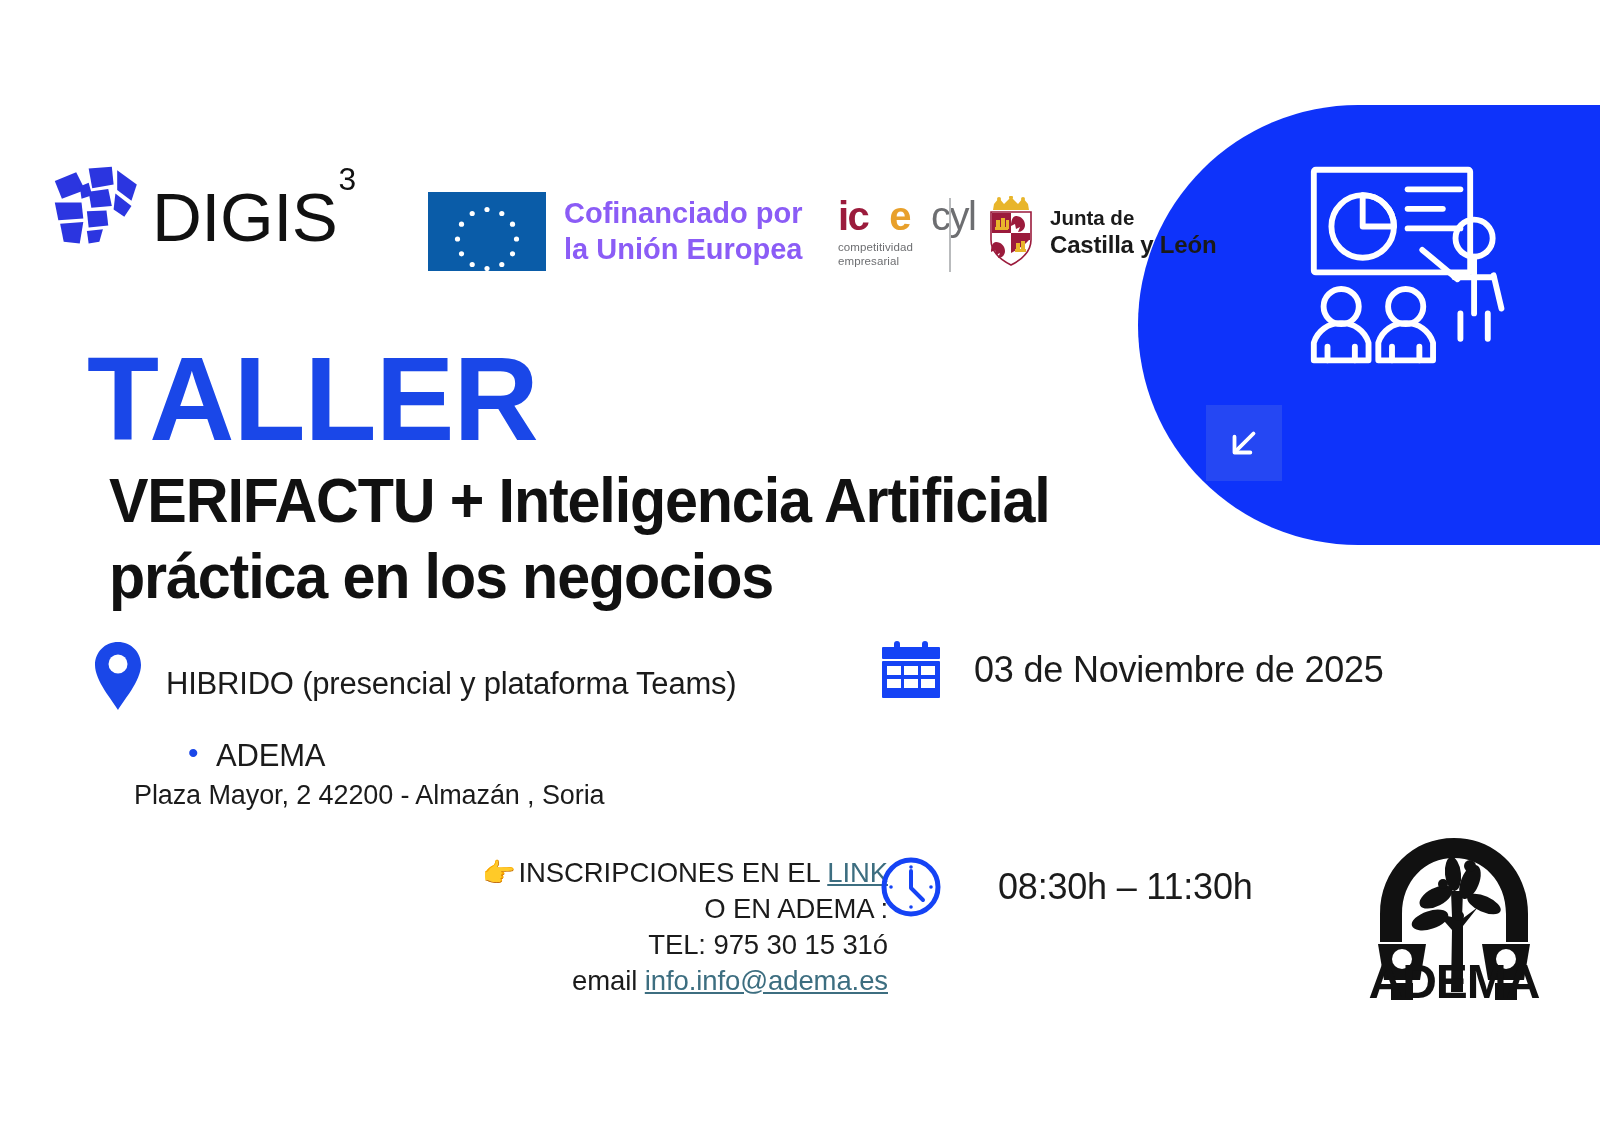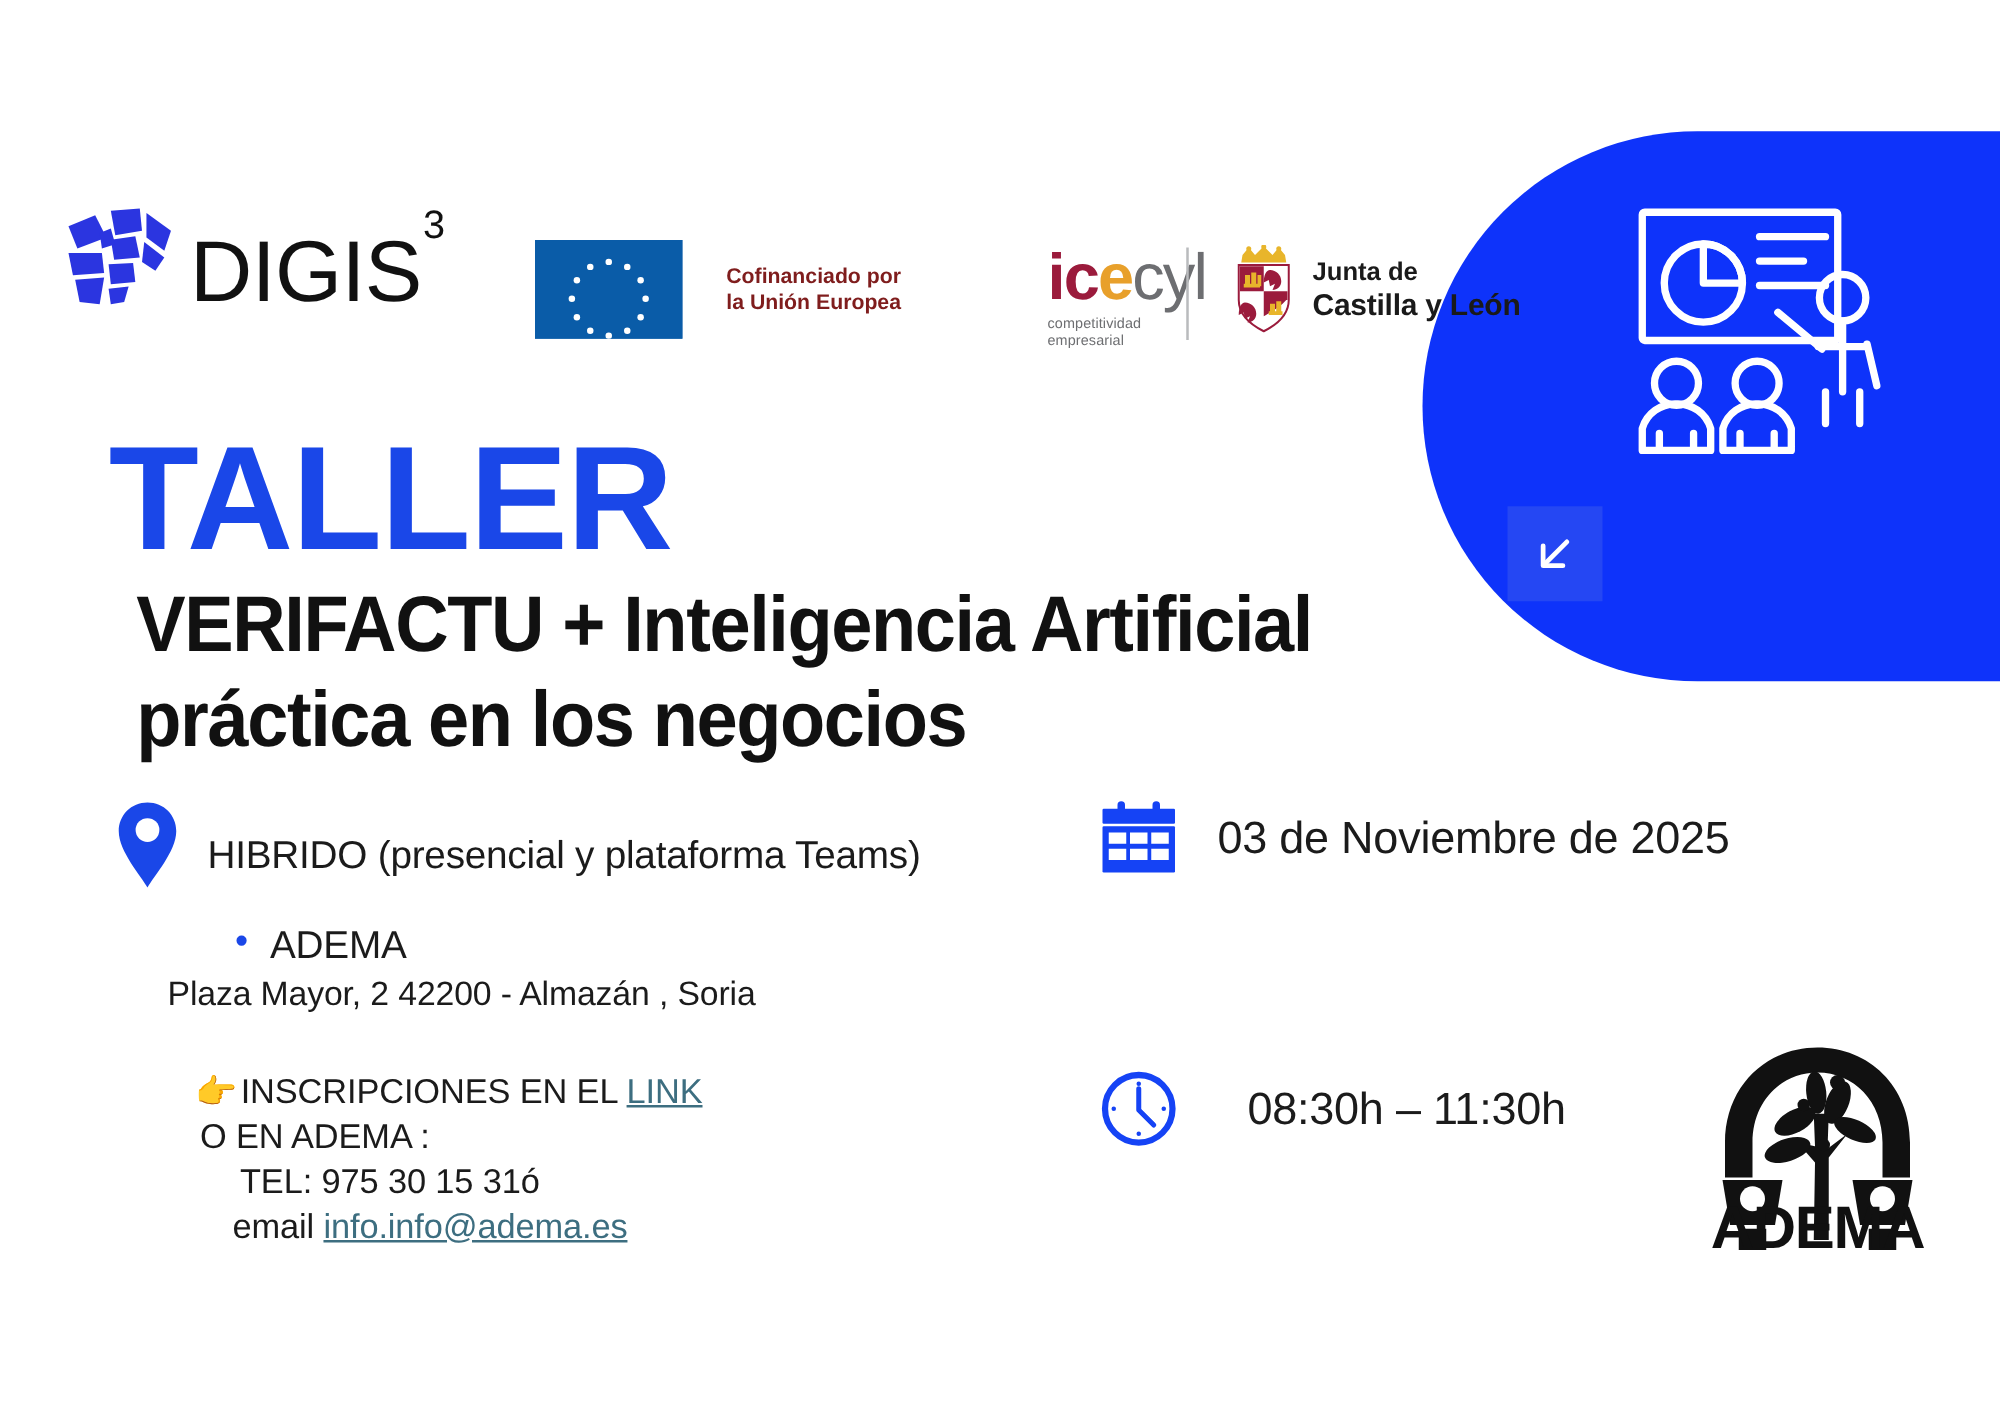--- a/index.html
+++ b/index.html
@@ -91,40 +91,41 @@
     align-items: center;
   }
   .eu-flag {
     width: 118px;
     height: 79px;
     background: #0A5CA8;
     flex: none;
     position: relative;
   }
   .eu-text {
-    margin-left: 35px;
-    color: #7f1d1d;
-    font-size: 17px;
+    margin-left: 18px;
+    color: #8b5cf6;
+    font-size: 29px;
     font-weight: 700;
     line-height: 1.21;
     white-space: nowrap;
   }
 
   .icecyl-logo {
     position: absolute;
     left: 838px;
     top: 196px;
   }
   .icecyl-word {
-    font-size: 52px;
+    font-size: 40px;
     font-weight: 700;
     line-height: 1;
     letter-spacing: -1.5px;
     display: flex;
     align-items: center;
+    gap: 21px;
   }
   .icecyl-ic { color: #9B1B3C; }
   .icecyl-e  { color: #E8A02B; }
   .icecyl-cyl{ color: #6D6E71; font-weight: 400; }
   .icecyl-sub {
     margin-top: 4px;
     font-size: 11.5px;
     color: #6D6E71;
     line-height: 1.25;
     letter-spacing: 0.1px;
@@ -242,20 +243,21 @@
 
   .signup-block {
     margin: 44px 0 0 68px;
   }
   .signup-line {
     font-size: 27.5px;
     color: #1b1b1b;
     line-height: 1.30;
     letter-spacing: -0.1px;
     white-space: nowrap;
+    text-align: right;
   }
   .hand-emoji {
     font-size: 27px;
     margin-right: 3px;
   }
   .link-text {
     color: #3D6E80;
     text-decoration: underline;
   }
   .signup-line.indent-1 { margin-left: 4px; }

